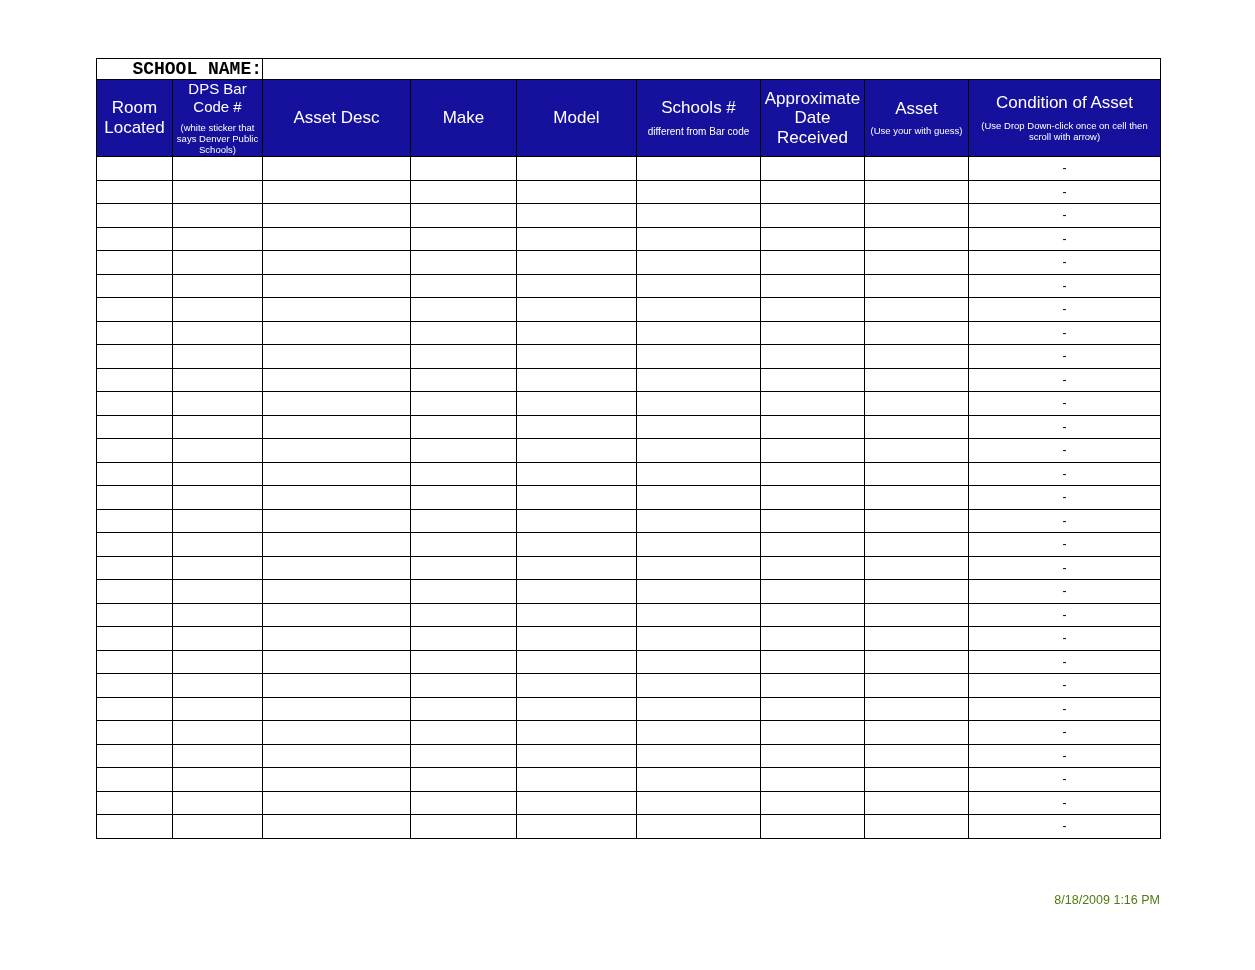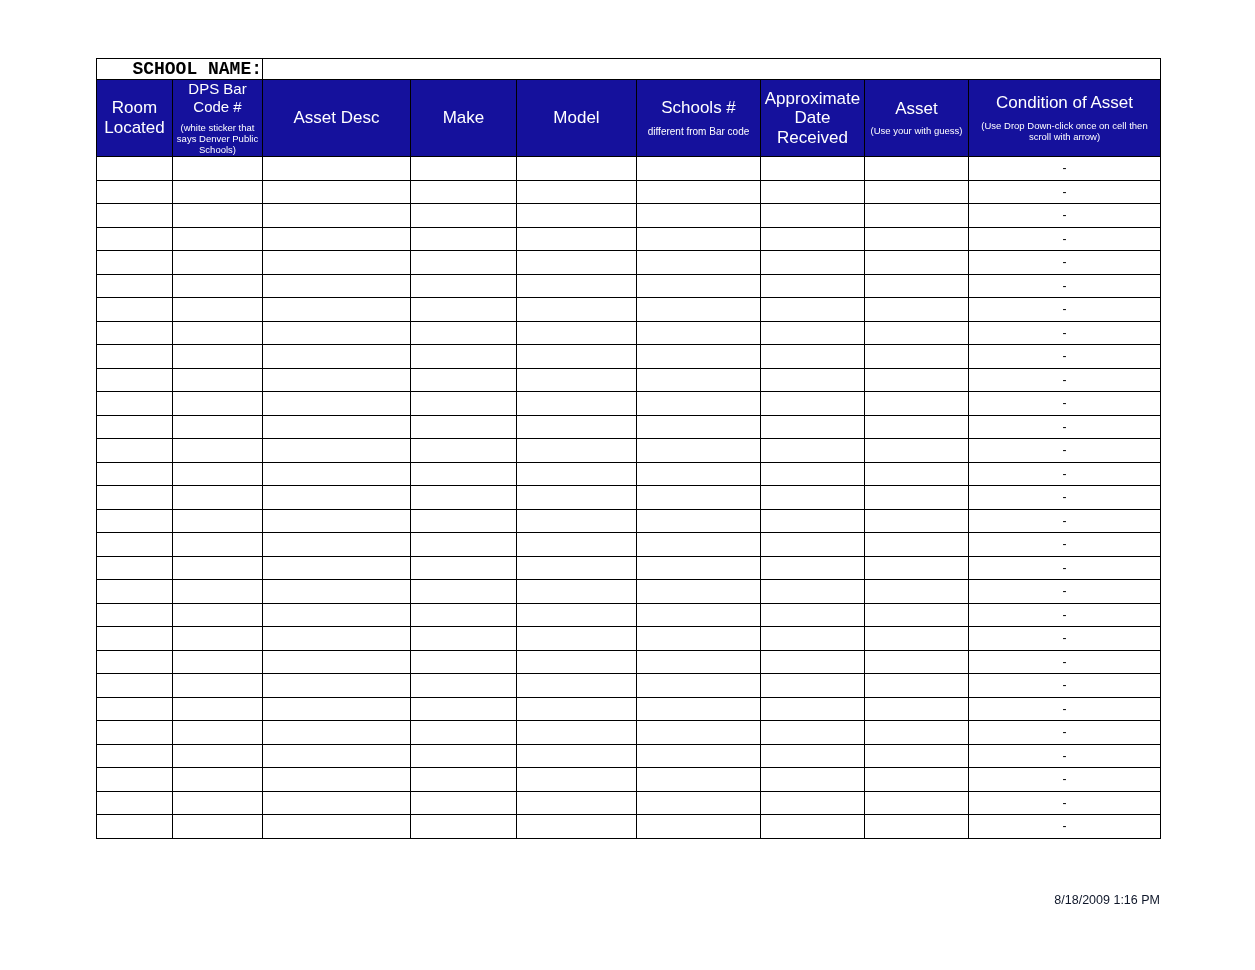--- a/index.html
+++ b/index.html
@@ -86,21 +86,21 @@
     text-align: center;
     font-size: 12px;
     color: #000000;
   }
 
   .timestamp {
     position: absolute;
     right: 95px;
     top: 893px;
     font-size: 12.5px;
-    color: #0f172a;
+    color: #4d7c0f;
     white-space: nowrap;
   }
 </style>
 </head>
 <body>
 
 <div class="sheet">
   <table class="asset-table">
     <colgroup>
       <col style="width:76px">

